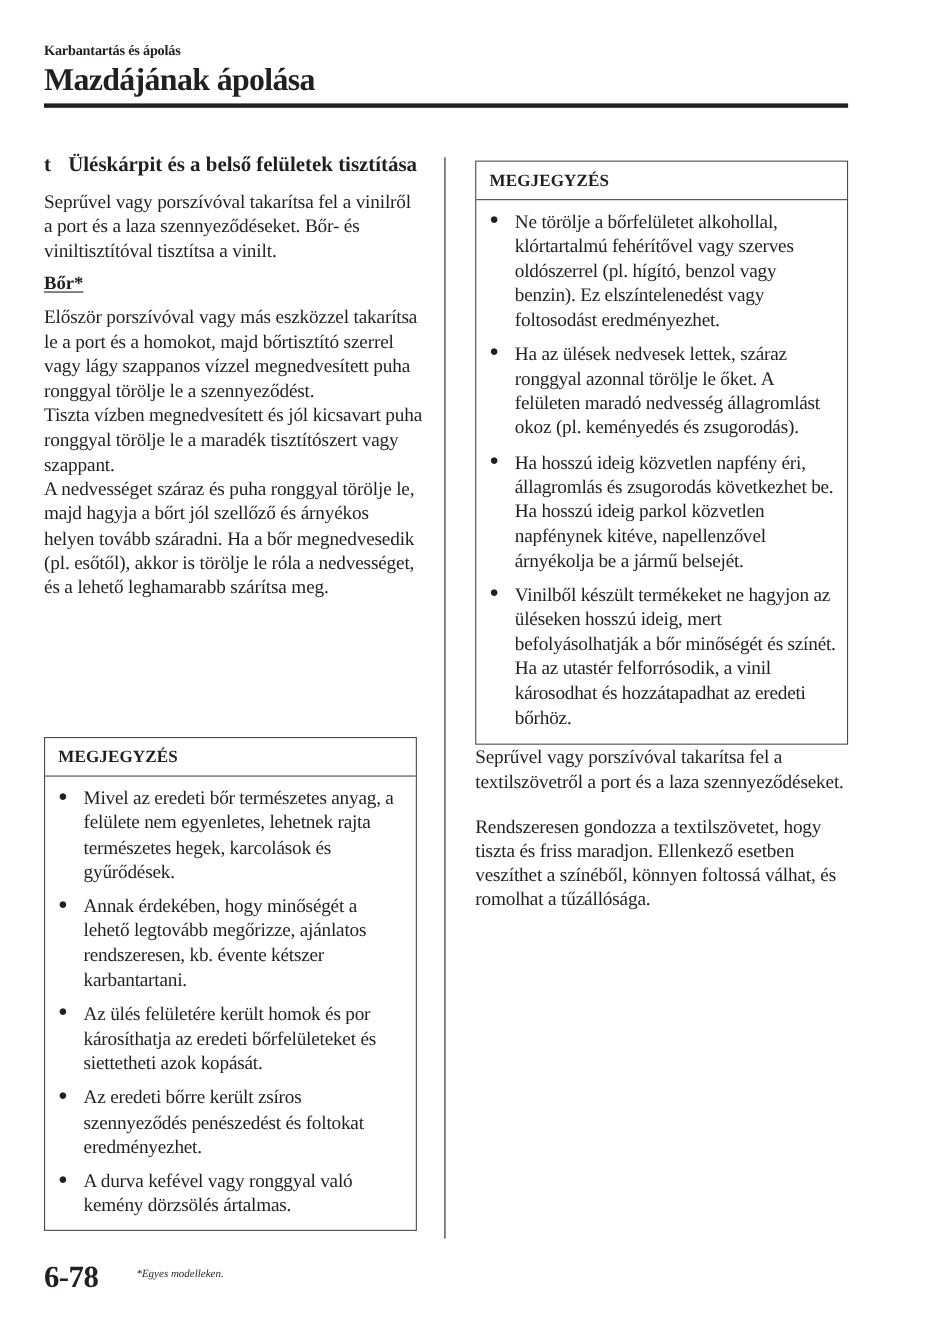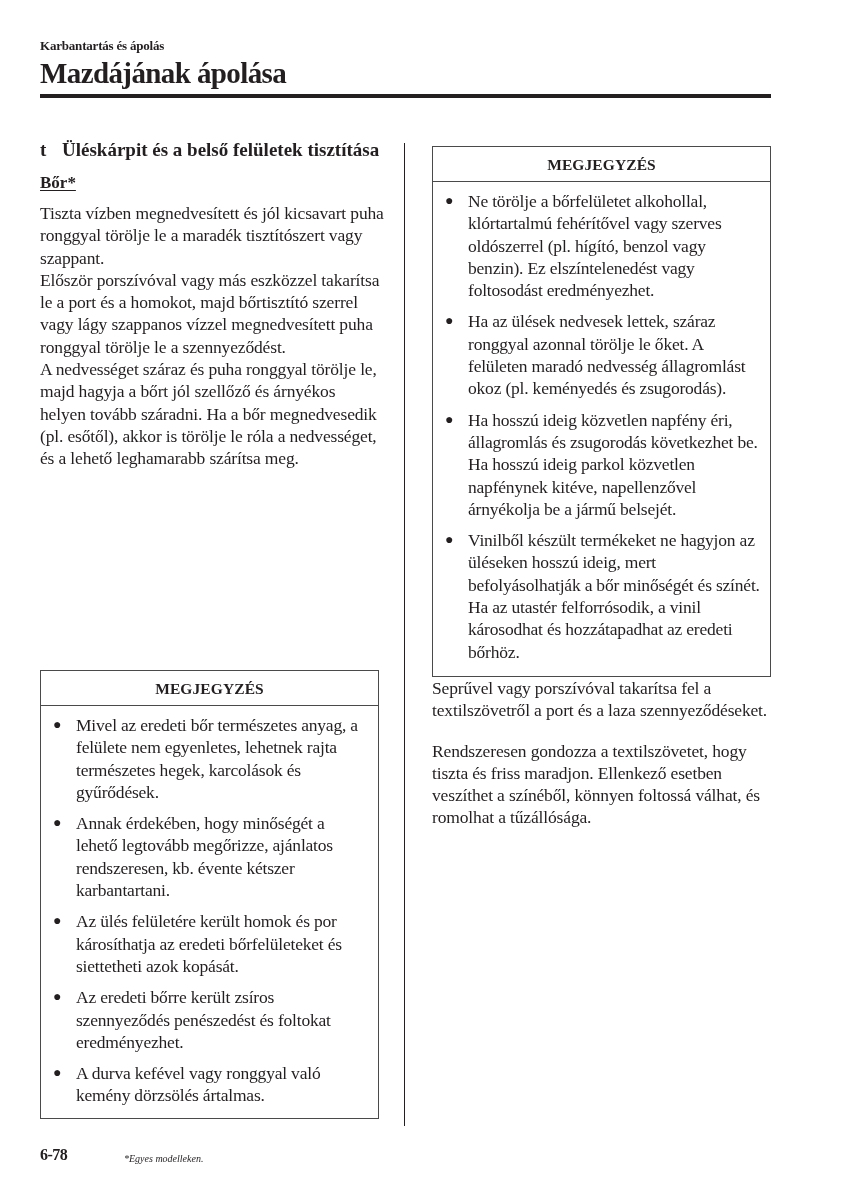--- a/index.html
+++ b/index.html
@@ -45,56 +45,56 @@
   .para-gap { margin-top: 18px; }
 
   .note-box {
     border: 1.3px solid #4a4a4a; background: #fff;
   }
   .note-box.left { position: absolute; left: 40px; top: 670px; width: 337px; height: 447px; }
   .note-head {
     font-size: 15.5px; font-weight: bold; padding: 8px 12px 6px 12px;
     border-bottom: 1.3px solid #4a4a4a; letter-spacing: 0.1px;
     line-height: 20px;
-    text-align: center;
   }
   .note-list { list-style: none; margin: 0; padding: 8px 8px 4px 10px; }
   .note-item {
     display: flex; font-size: 17.5px; line-height: 22.3px; margin-bottom: 9px;
     letter-spacing: -0.2px;
   }
   .note-item .bullet { width: 23px; flex: none; font-size: 14px; padding-left: 2px; }
   .right-box { width: 337px; }
 
   .page-number {
     position: absolute; left: 40px; top: 1146px;
-    font-size: 16px; font-weight: bold; letter-spacing: -0.5px;
+    font-size: 28px; font-weight: bold; letter-spacing: -0.5px;
   }
   .footnote {
     position: absolute; left: 124px; top: 1153px;
     font-size: 10px;
     font-style: italic;
   }
 </style>
 </head>
 <body>
 
 <div class="section-label">Karbantartás és ápolás</div>
 <div class="page-title">Mazdájának ápolása</div>
 <div class="title-rule"></div>
 <div class="col-divider"></div>
 
 <div class="col col-left">
   <div class="heading">
     <span class="marker">t</span>
     <span>Üléskárpit és a belső felületek tisztítása</span>
   </div>
+  <p class="para">Seprűvel vagy porszívóval takarítsa fel a vinilről a port és a laza szennyeződéseket. Bőr- és viniltisztítóval tisztítsa a vinilt.</p>
   <div class="sub">Bőr*</div>
+  <p class="para" style="margin-bottom:0">Először porszívóval vagy más eszközzel takarítsa le a port és a homokot, majd bőrtisztító szerrel vagy lágy szappanos vízzel megnedvesített puha ronggyal törölje le a szennyeződést.</p>
   <p class="para" style="margin-bottom:0">Tiszta vízben megnedvesített és jól kicsavart puha ronggyal törölje le a maradék tisztítószert vagy szappant.</p>
-  <p class="para" style="margin-bottom:0">Először porszívóval vagy más eszközzel takarítsa le a port és a homokot, majd bőrtisztító szerrel vagy lágy szappanos vízzel megnedvesített puha ronggyal törölje le a szennyeződést.</p>
   <p class="para">A nedvességet száraz és puha ronggyal törölje le, majd hagyja a bőrt jól szellőző és árnyékos helyen tovább száradni. Ha a bőr megnedvesedik (pl. esőtől), akkor is törölje le róla a nedvességet, és a lehető leghamarabb szárítsa meg.</p>
 </div>
 
 <div class="note-box left">
   <div class="note-head">MEGJEGYZÉS</div>
   <ul class="note-list">
     <li class="note-item">
       <span class="bullet">●</span>
       <span>Mivel az eredeti bőr természetes anyag, a felülete nem egyenletes, lehetnek rajta természetes hegek, karcolások és gyűrődések.</span>
     </li>

